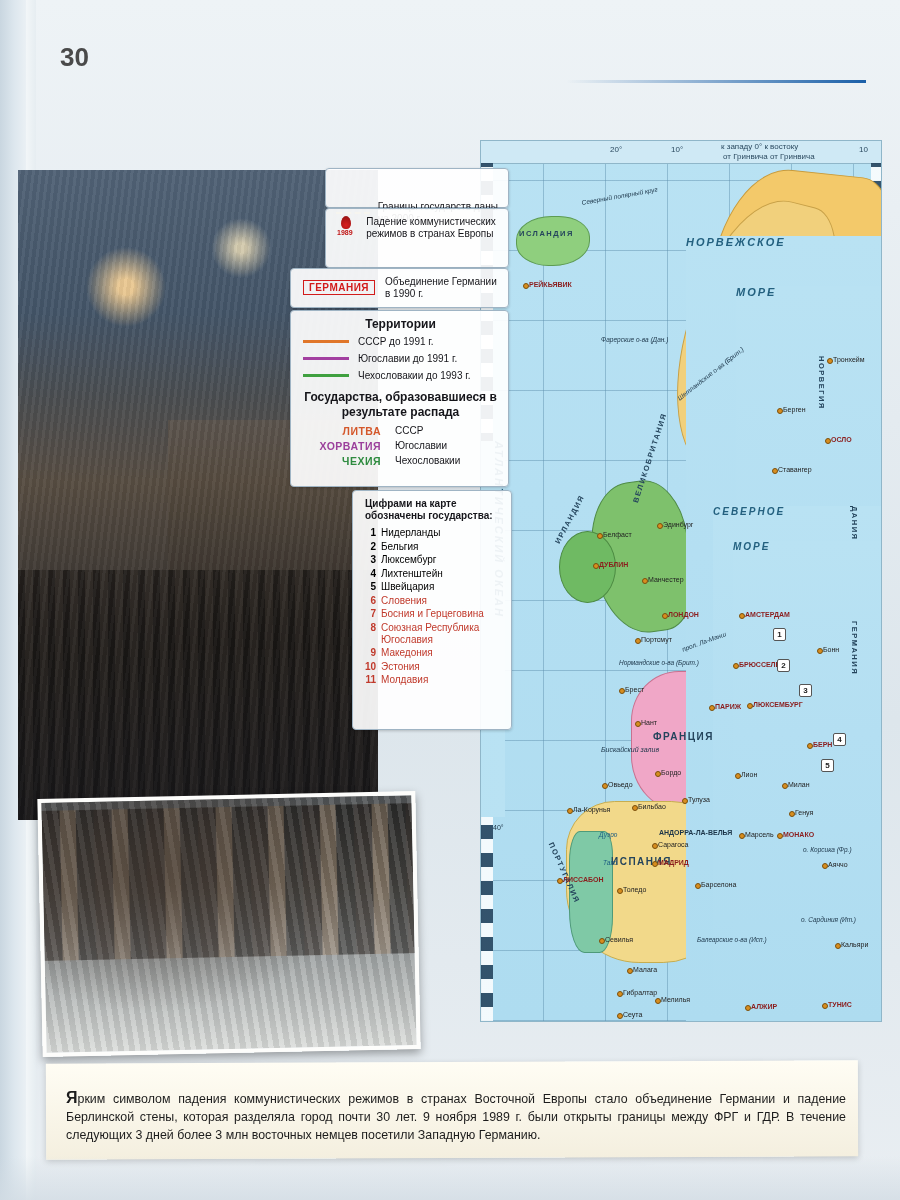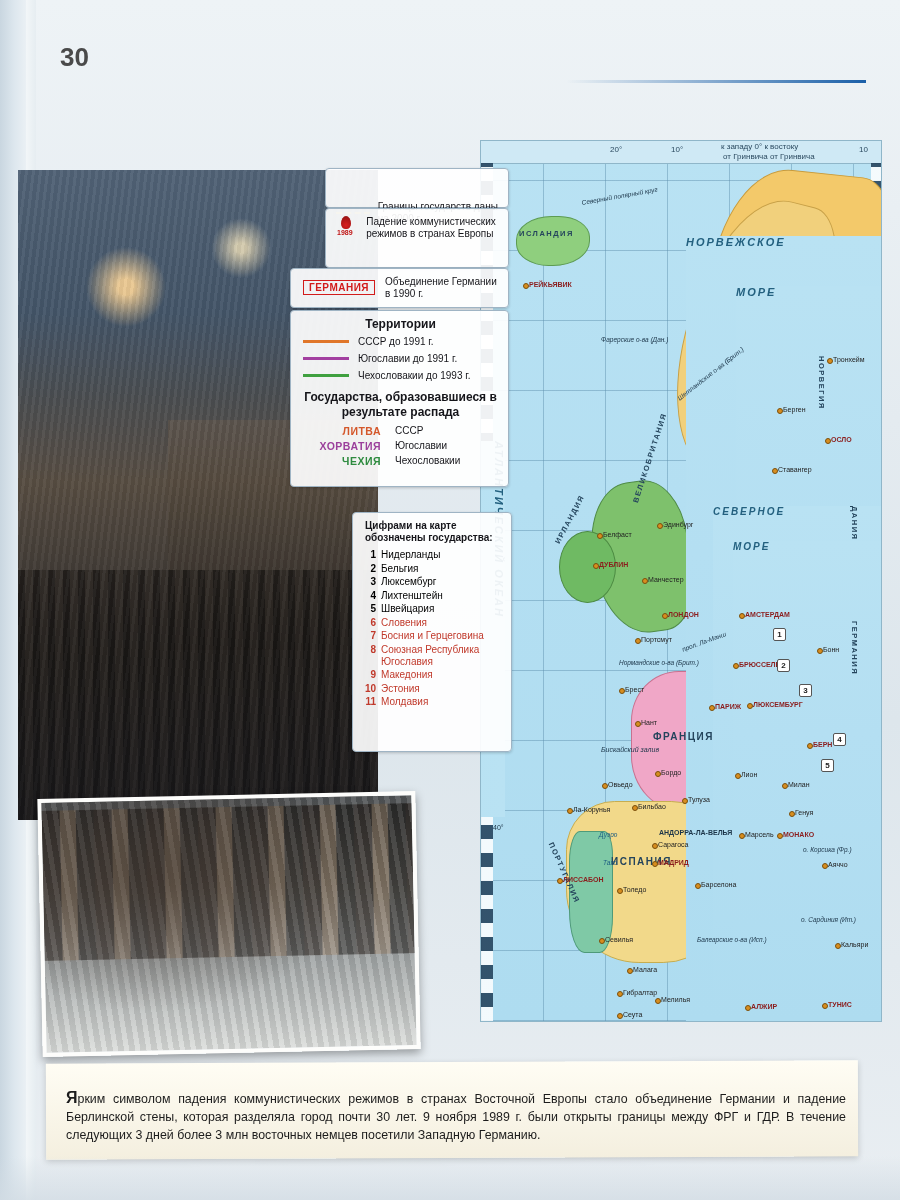--- a/index.html
+++ b/index.html
@@ -188,21 +188,21 @@
   
   .legend-box{
     position:absolute;background:rgba(255,255,255,.92);
     border:1px solid #9fb4c4;border-radius:4px;
     box-shadow:0 1px 3px rgba(0,0,0,.2);
   }
   .lg1{left:325px;top:168px;width:182px;height:38px;}
   .lg2{left:325px;top:208px;width:182px;height:58px;}
   .lg3{left:290px;top:268px;width:217px;height:38px;}
   .lg4{left:290px;top:310px;width:217px;height:175px;}
-  .lg5{left:352px;top:490px;width:158px;height:238px;margin-top:22px;}
+  .lg5{left:352px;top:490px;width:158px;height:238px;}
   .lg-text{font-size:10px;line-height:1.18;color:#15151a;}
   .lg-title{font-size:12px;font-weight:bold;color:#15151a;text-align:center;}
   .dash-sample{width:46px;height:0;border-top:2px dashed #8a7a3a;}
   .swatch{width:46px;height:3px;}
   .flame{
     width:16px;height:20px;position:relative;
   }
   .flame:before{
     content:"";position:absolute;left:3px;top:0;width:10px;height:13px;
     background:radial-gradient(circle at 50% 70%,#d81f1f,#8c1010);

